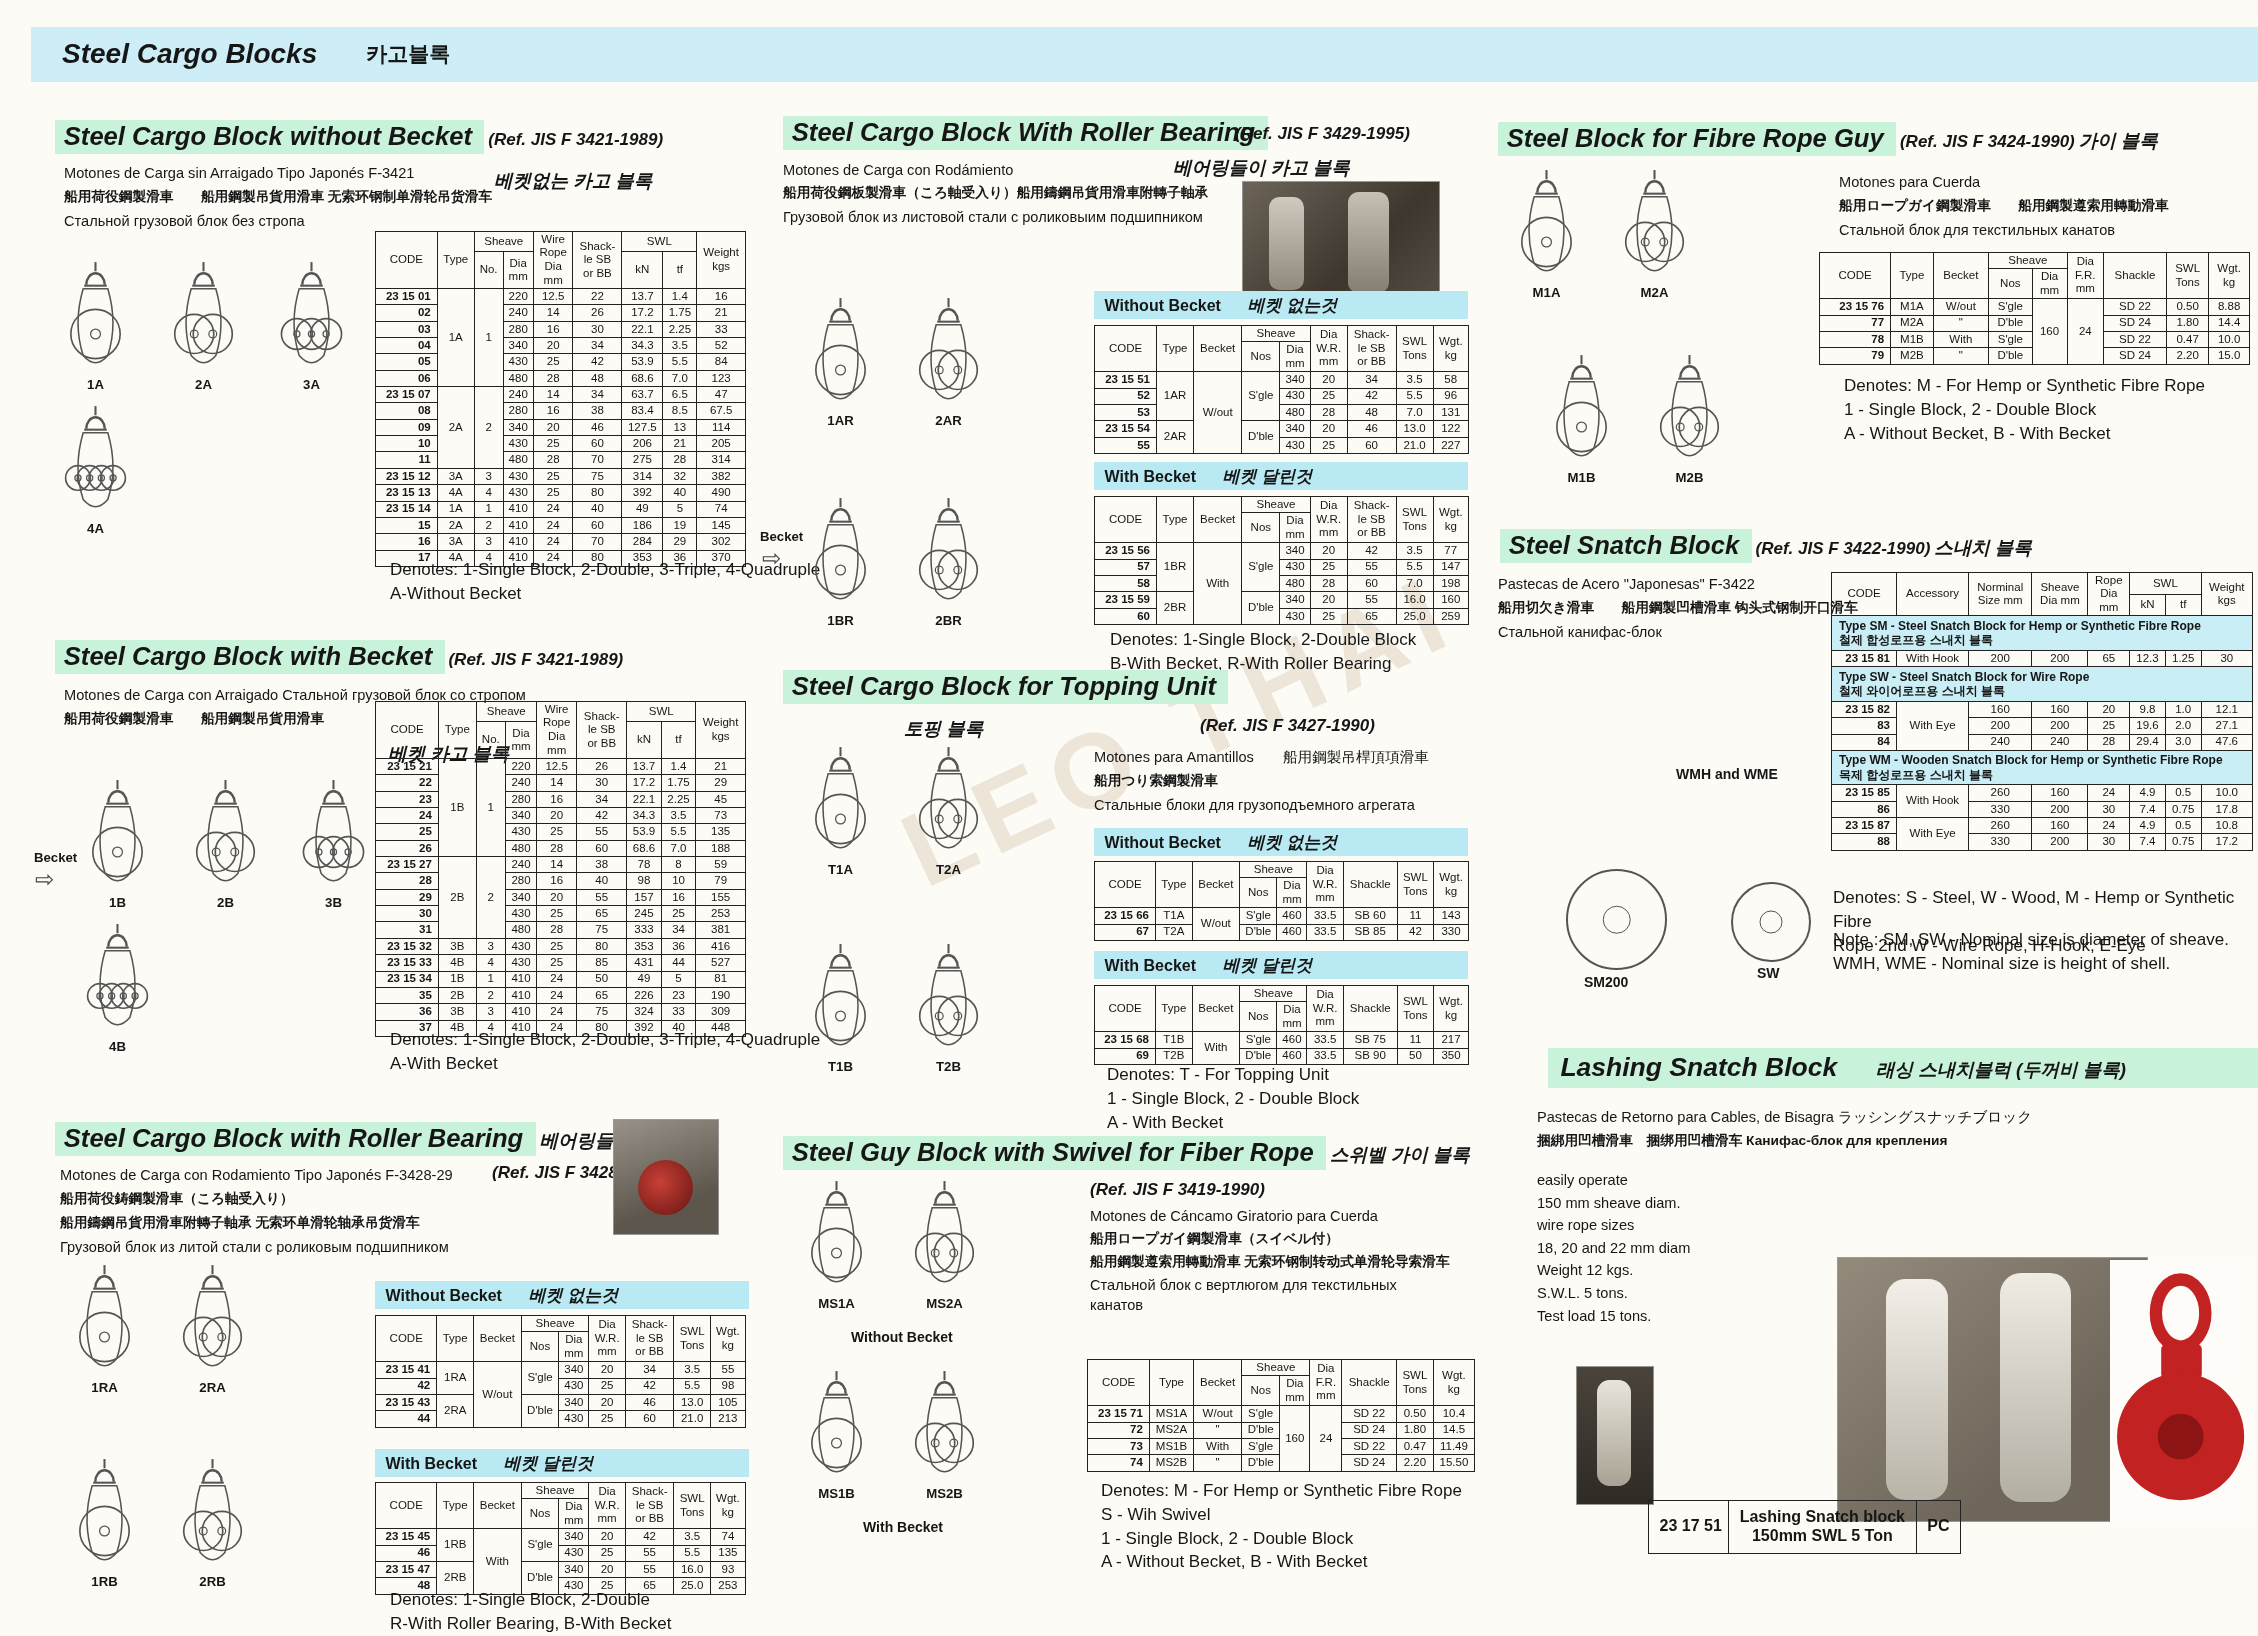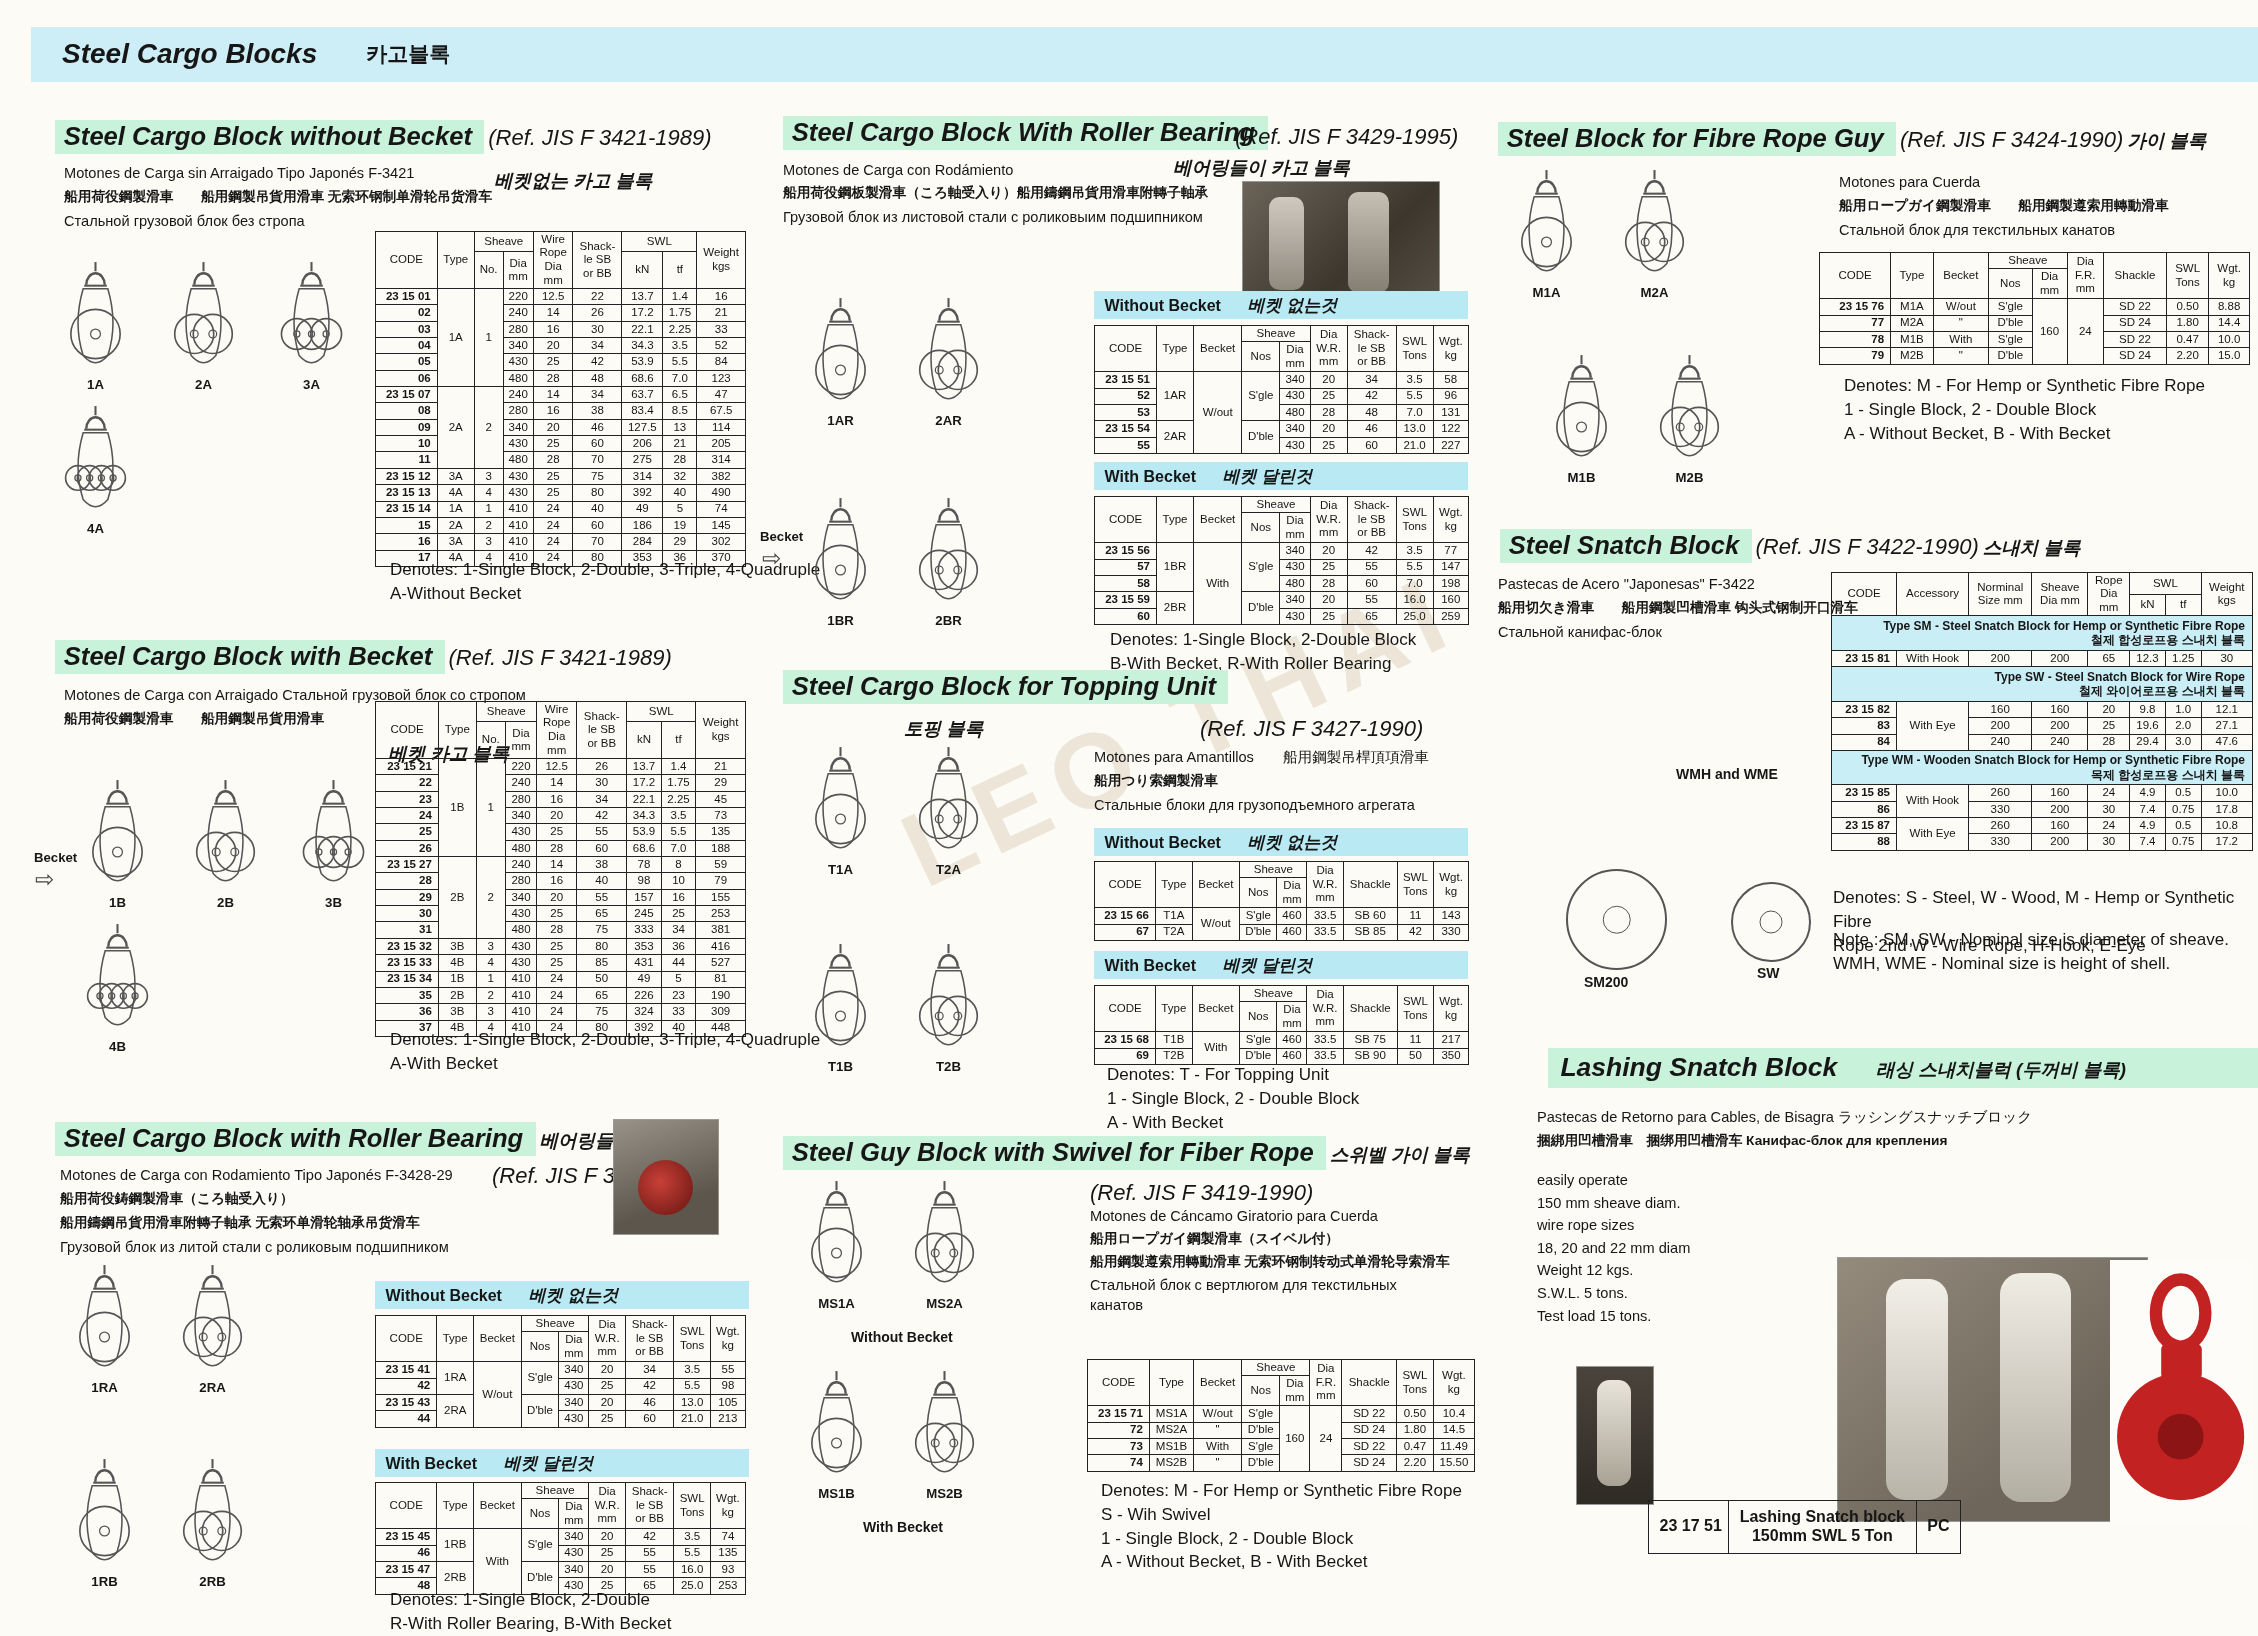--- a/index.html
+++ b/index.html
@@ -4,35 +4,35 @@
 <style>
   html,body{margin:0;padding:0}
   body{width:2258px;height:1637px;position:relative;overflow:hidden;
        background:#fcfbf6;color:#161616;font-family:"Liberation Sans",sans-serif}
   .abs{position:absolute}
   .top-banner{background:#cdeef6;display:flex;align-items:center;gap:49px;padding-left:31px}
   .page-title{font-style:italic;font-weight:bold;font-size:28px}
   .page-kr{font-size:21px;font-weight:bold}
   .sec-title{background:#c9f2da;font-style:italic;font-weight:bold;font-size:25.6px;
              padding:1.8px 12.4px 3.5px 8.8px;display:inline-block;white-space:nowrap}
-  .ref{font-style:italic;font-weight:normal;font-size:22px;white-space:nowrap}
+  .ref{font-style:italic;font-weight:bold;font-size:17px;white-space:nowrap}
   .kr-side{font-style:italic;font-weight:bold;font-size:18.5px;white-space:nowrap}
   .lang{font-size:14.6px;white-space:pre-line;line-height:1.35}
   .cjk{font-weight:bold;font-size:13.7px}
   .sub-banner{background:#b9e9f2;font-weight:bold;font-size:16px;padding:2.6px 10.6px;
               display:flex;gap:26.5px;align-items:baseline;white-space:nowrap}
   .sub-kr{font-style:italic;font-weight:bold;font-size:17px}
   table.data{border-collapse:collapse;border:1.8px solid #222;background:transparent}
   table.data th,table.data td{border:0.9px solid #222;font-size:11.5px;text-align:center;
               padding:0.9px 3.5px;white-space:pre-line;line-height:1.18;font-weight:normal}
   table.data thead tr:last-child th{border-bottom:1.4px solid #222}
   table.data td{border-top:0}
   table.data tr.g td{border-top:1.3px solid #222}
   table.data td.code{font-weight:bold;text-align:right;padding-right:6.2px}
-  table.data td.bandc{background:#c9eef5;text-align:right;font-weight:bold;
+  table.data td.bandc{background:#c9eef5;text-align:left;font-weight:bold;
               border-top:1.3px solid #222;border-bottom:1.3px solid #222;
               font-size:12px;padding:2.6px 7px}
   table.lash td{font-size:16px;font-weight:bold;padding:7px 10.6px;border-top:0.9px solid #222}
   .denotes{font-size:17px;white-space:pre-line;line-height:1.4}
   .figs{display:flex;flex-wrap:wrap;column-gap:23px;row-gap:12.4px}
   .fig{display:inline-block;text-align:center}
   .fig-label{font-size:13.2px;font-weight:bold;margin-top:0.9px}
   .figcap{font-weight:bold;font-size:14px;white-space:nowrap}
   .photo{box-shadow:0 0 0 0.9px #999 inset}
   .circ{border:2.2px solid #555;border-radius:50%;position:absolute}

